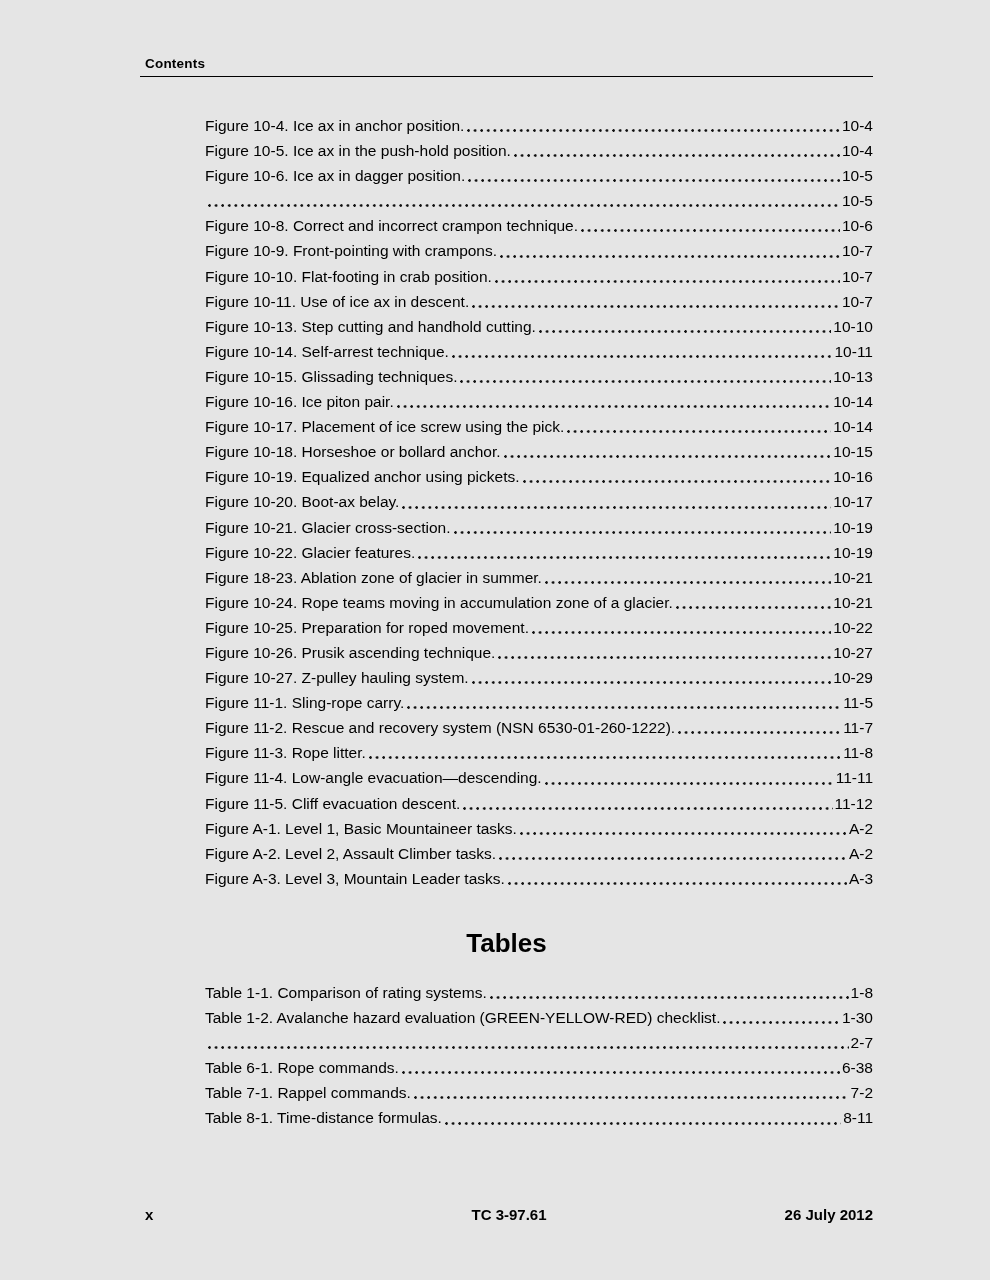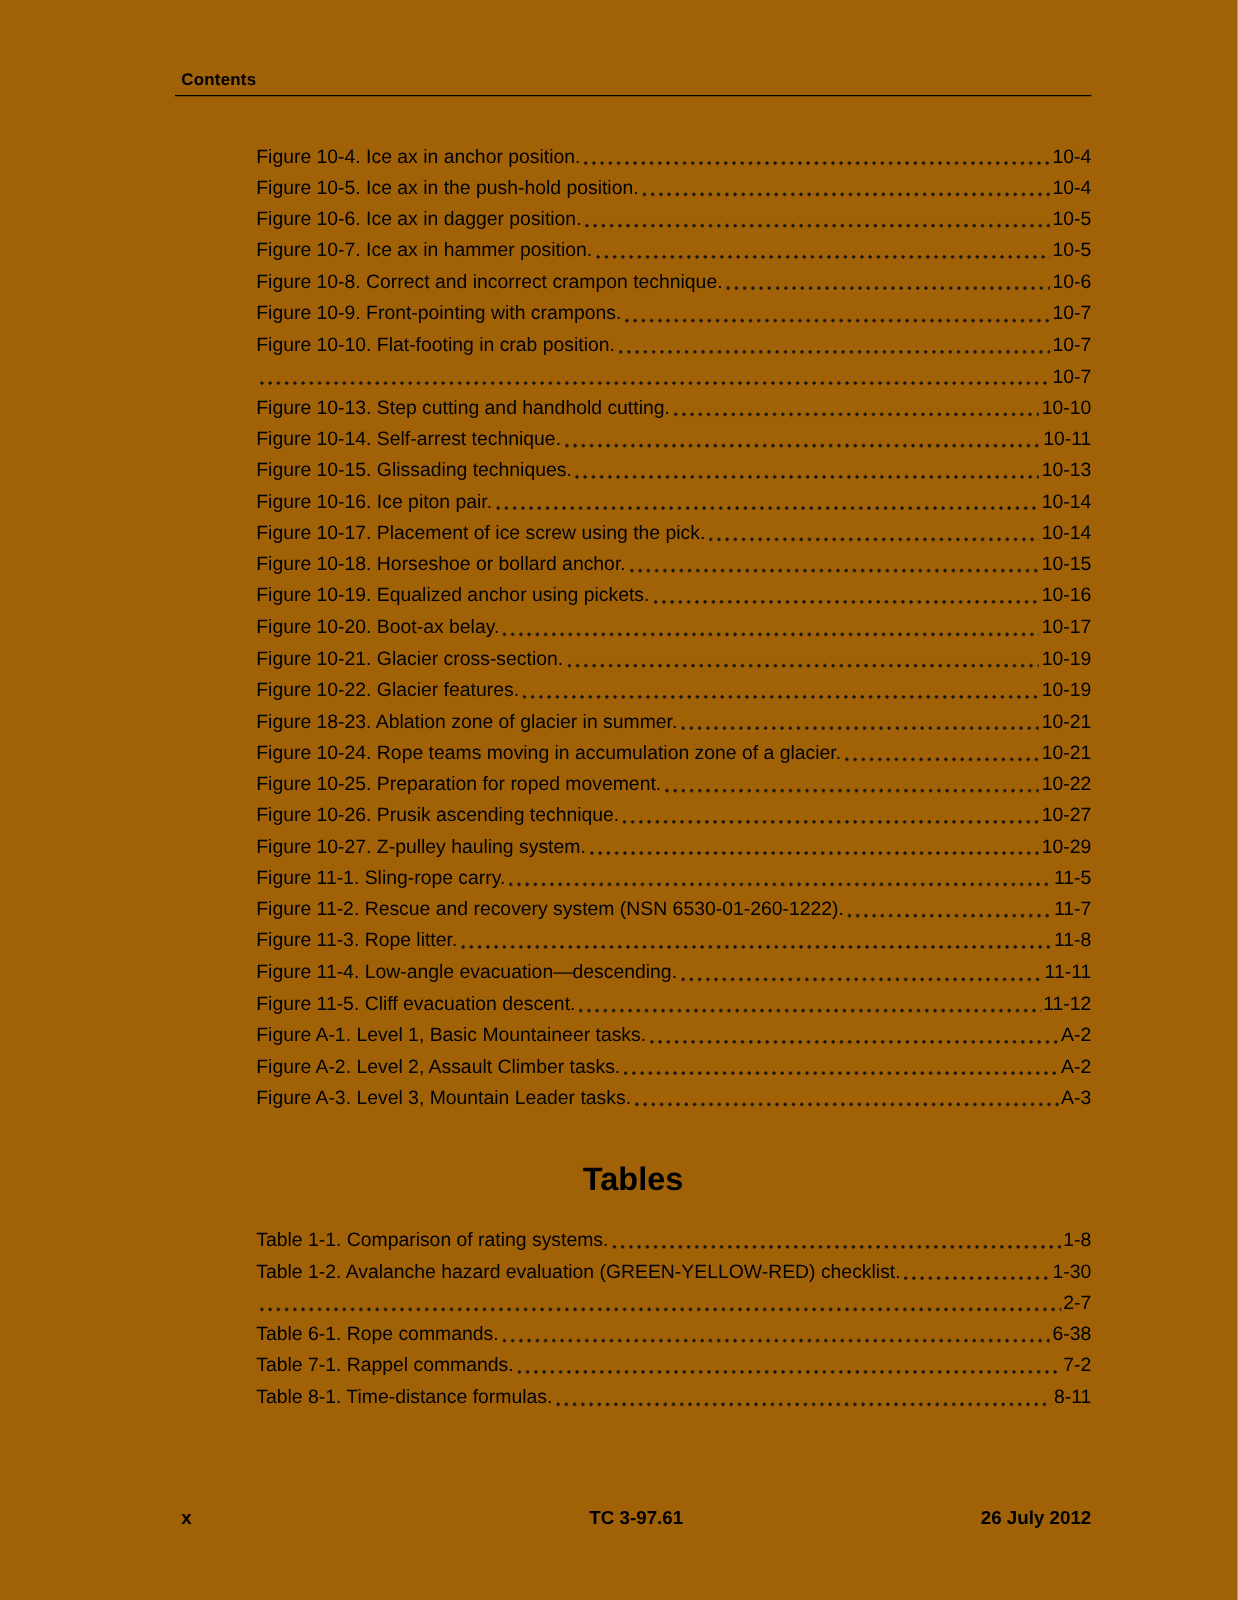--- a/index.html
+++ b/index.html
@@ -9,21 +9,21 @@
     height: 1280px;
     font-family: "Liberation Sans", sans-serif;
     color: #000;
     position: relative;
     overflow: hidden;
   }
   .page {
     position: relative;
     width: 990px;
     height: 1280px;
-    background: #a16207;
+    background: #e5e5e5;
   }
   .header-row {
     position: absolute;
     top: 56px;
     left: 140px;
     right: 117px;
     border-bottom: 1px solid #000;
     padding: 0 0 5px 5px;
     font-size: 13.5px;
     font-weight: bold;
@@ -102,21 +102,20 @@
         <span class="toc-page">10-4</span>
       </div>
 
       <div class="toc-row">
         <span class="toc-label">Figure 10-6. Ice ax in dagger position.</span>
         <span class="toc-dots"></span>
         <span class="toc-page">10-5</span>
       </div>
 
       <div class="toc-row">
-        <span class="toc-label">Figure 10-7. Ice ax in hammer position.</span>
         <span class="toc-dots"></span>
         <span class="toc-page">10-5</span>
       </div>
 
       <div class="toc-row">
         <span class="toc-label">Figure 10-8. Correct and incorrect crampon technique.</span>
         <span class="toc-dots"></span>
         <span class="toc-page">10-6</span>
       </div>
 
@@ -126,20 +125,21 @@
         <span class="toc-page">10-7</span>
       </div>
 
       <div class="toc-row">
         <span class="toc-label">Figure 10-10. Flat-footing in crab position.</span>
         <span class="toc-dots"></span>
         <span class="toc-page">10-7</span>
       </div>
 
       <div class="toc-row">
+        <span class="toc-label">Figure 10-11. Use of ice ax in descent.</span>
         <span class="toc-dots"></span>
         <span class="toc-page">10-7</span>
       </div>
 
 
       <div class="toc-row">
         <span class="toc-label">Figure 10-13. Step cutting and handhold cutting.</span>
         <span class="toc-dots"></span>
         <span class="toc-page">10-10</span>
       </div>

